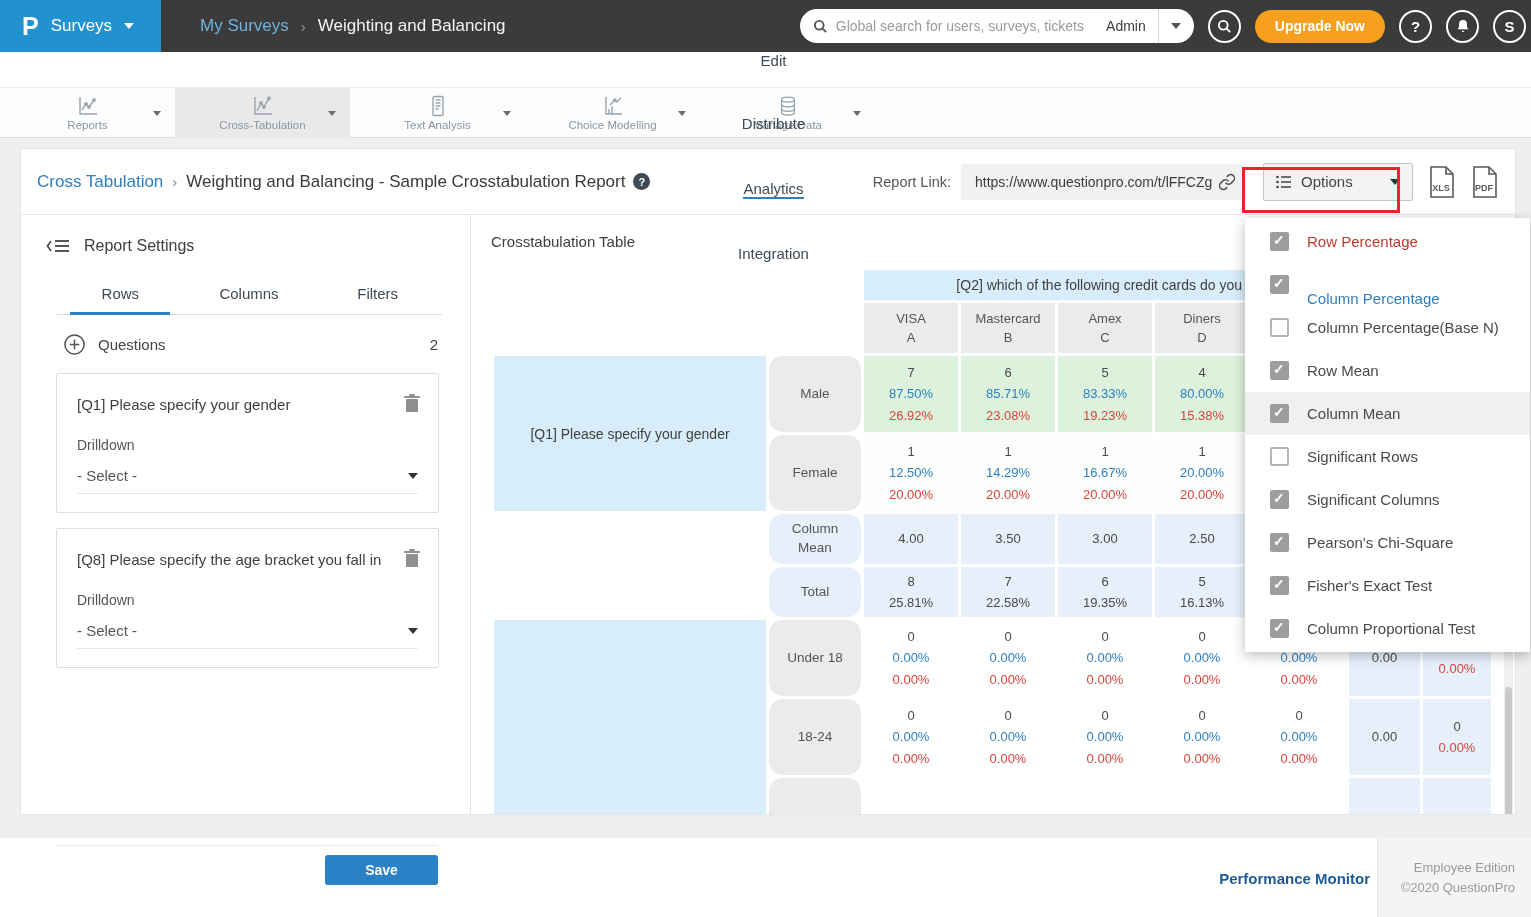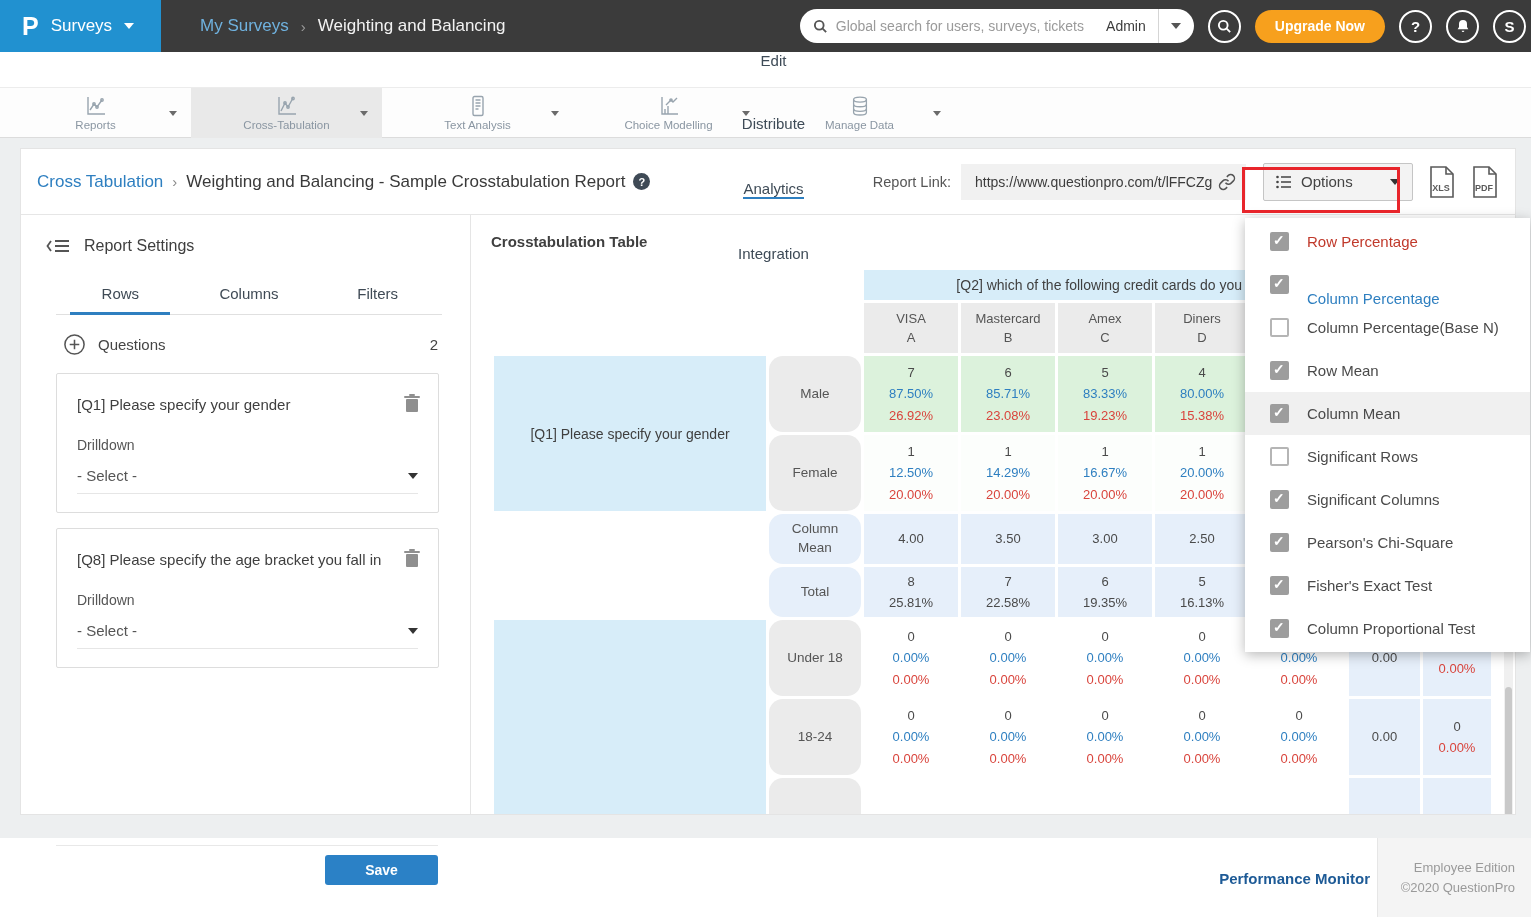--- a/index.html
+++ b/index.html
@@ -28,21 +28,21 @@
   .upgrade-btn { height:33px; padding:0 20px; background:#f7a01d; border:none; border-radius:17px; color:#fff; font-size:14px; font-weight:700; cursor:pointer; font-family:"Liberation Sans",sans-serif; }
 
   
   .subnav { position:absolute; left:0; top:52px; width:1531px; height:36px; background:#fff; display:flex; align-items:center; padding-left:16px; gap:46px; border-bottom:1px solid #ececec; z-index:29;flex-direction:column; }
   .subnav .nav-item { font-size:15px; color:#3e4b57; height:36px; display:flex; align-items:center; cursor:pointer; }
   .subnav .nav-item.active { border-bottom:2px solid #2e7fc0; padding-top:2px; }
   .responses { margin-left:auto; margin-right:16px; color:#8b5cf6; font-size:15px; }
 
   
   .toolbar { position:absolute; left:0; top:88px; width:1531px; height:50px; background:#fdfdfd; border-bottom:1px solid #dcdcdc; display:flex; z-index:28; }
-  .tool-item { position:relative; width:191px; height:50px; display:flex; flex-direction:column; align-items:center; justify-content:center; gap:2px; cursor:pointer; }
+  .tool-item { position:relative; width:175px; height:50px; display:flex; flex-direction:column; align-items:center; justify-content:center; gap:2px; cursor:pointer; }
   .tool-item.active { background:#e9e9e9; }
   .tool-item .t-label { font-size:11.5px; color:#8a96a2; }
   .tool-item .caret { border-top-color:#6b6b6b; border-left-width:4px; border-right-width:4px; border-top-width:5px; position:absolute; right:14px; top:23px; }
 
   
   .panel { position:absolute; left:20px; top:148px; width:1496px; height:667px; background:#fff; border:1px solid #e4e4e4; z-index:5; }
   .report-hdr { position:absolute; left:0; top:0; right:0; height:66px; border-bottom:1px solid #e6e6e6; display:flex; align-items:center; padding:0 16px; }
   .rh-link { color:#2e7fc0; font-size:17px; cursor:pointer; }
   .rh-sep { color:#8a8a8a; font-size:15px; margin:0 9px; }
   .rh-title { color:#3a3a3a; font-size:17px; }
@@ -73,21 +73,21 @@
   .q-card .trash { position:absolute; right:18px; top:20px; cursor:pointer; }
   .q-card .dd-label { font-size:14px; color:#555; margin-top:24px; }
   .q-select { margin-top:14px; display:flex; align-items:center; border-bottom:1px solid #e6e6e6; padding-bottom:9px; cursor:pointer; }
   .q-select .sel-val { font-size:15px; color:#555; }
   .q-select .caret { border-top-color:#333; margin-left:auto; }
   .sb-divider { position:absolute; left:35px; right:32px; top:630px; height:1px; background:#e8e8e8; }
   .save-btn { position:absolute; right:32px; top:640px; width:113px; height:30px; background:#2b81c6; border:none; border-radius:3px; color:#fff; font-size:14px; font-weight:700; cursor:pointer; font-family:"Liberation Sans",sans-serif; }
 
   
   .table-pane { position:relative; flex:1; overflow:hidden; }
-  .xt-title { position:absolute; left:20px; top:18px; font-size:15px; color:#3f3f3f;font-weight:bold; }
+  .xt-title { position:absolute; left:20px; top:18px; font-size:15px; color:#3f3f3f; }
   .xtab { position:absolute; left:20px; top:52px; border-collapse:separate; border-spacing:3px; font-size:13px; table-layout:fixed; }
   .xtab td { text-align:center; vertical-align:middle; }
   td.banner { background:#d7edf9; color:#3f3f3f; font-size:14px; height:30px; }
   td.chead { background:#ebebeb; color:#555; height:50px; line-height:1.5; }
   td.qlabel { background:#d7edf9; color:#3f3f3f; font-size:14px; }
   td.rlabel { background:#ebebeb; color:#555; font-size:13.5px; line-height:1.4; padding:0 6px;border-radius:14px; }
   td.rlabel.blue { background:#e6effa; }
   td.cell { line-height:1.65; }
   td.cell.green { background:#dcf2dc; height:76px; }
   td.cell.pale  { background:#fcfefc; height:76px; }

